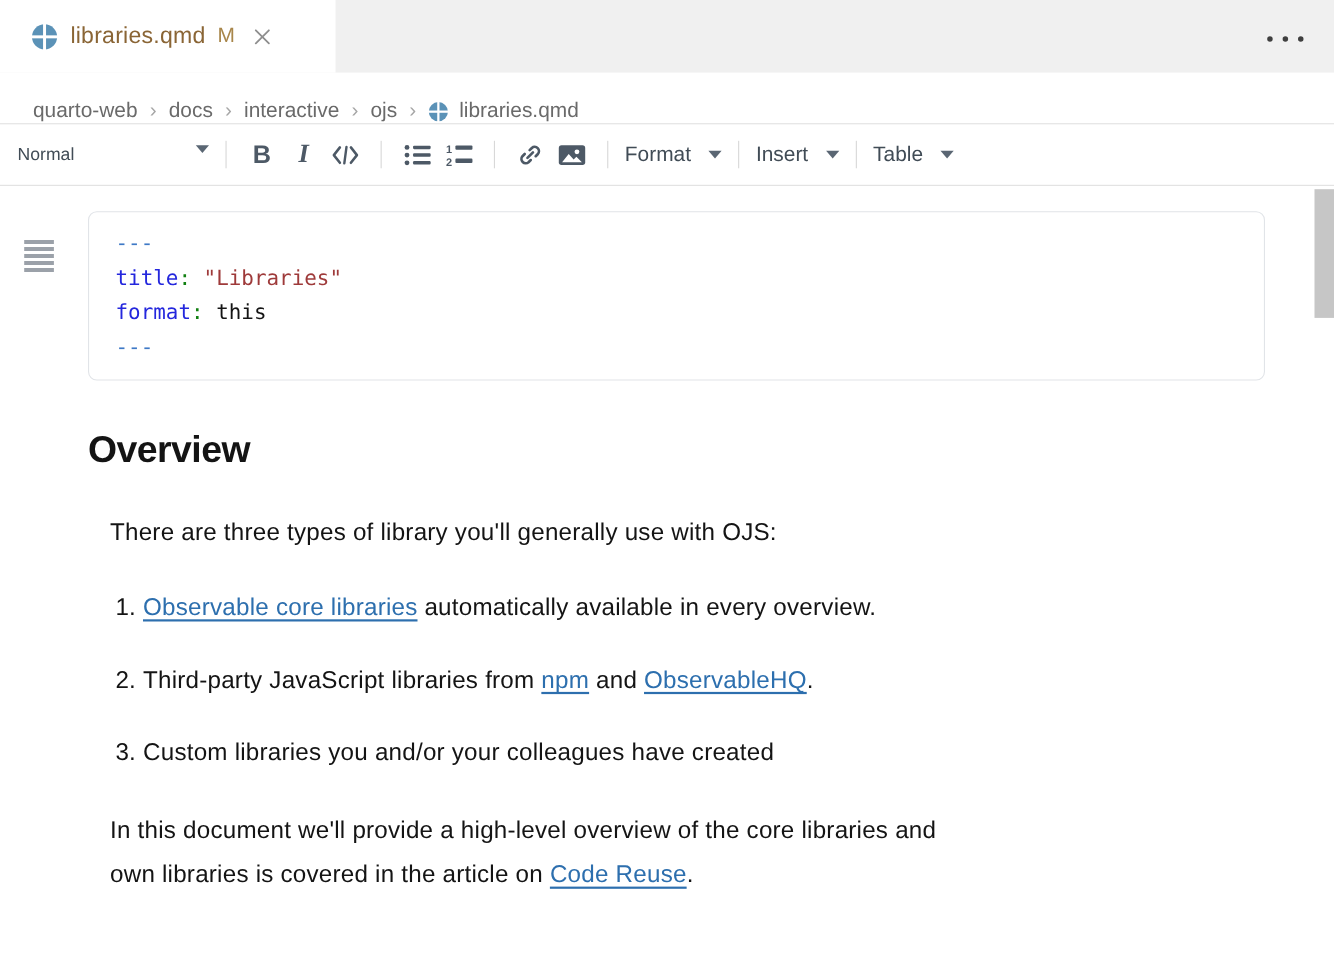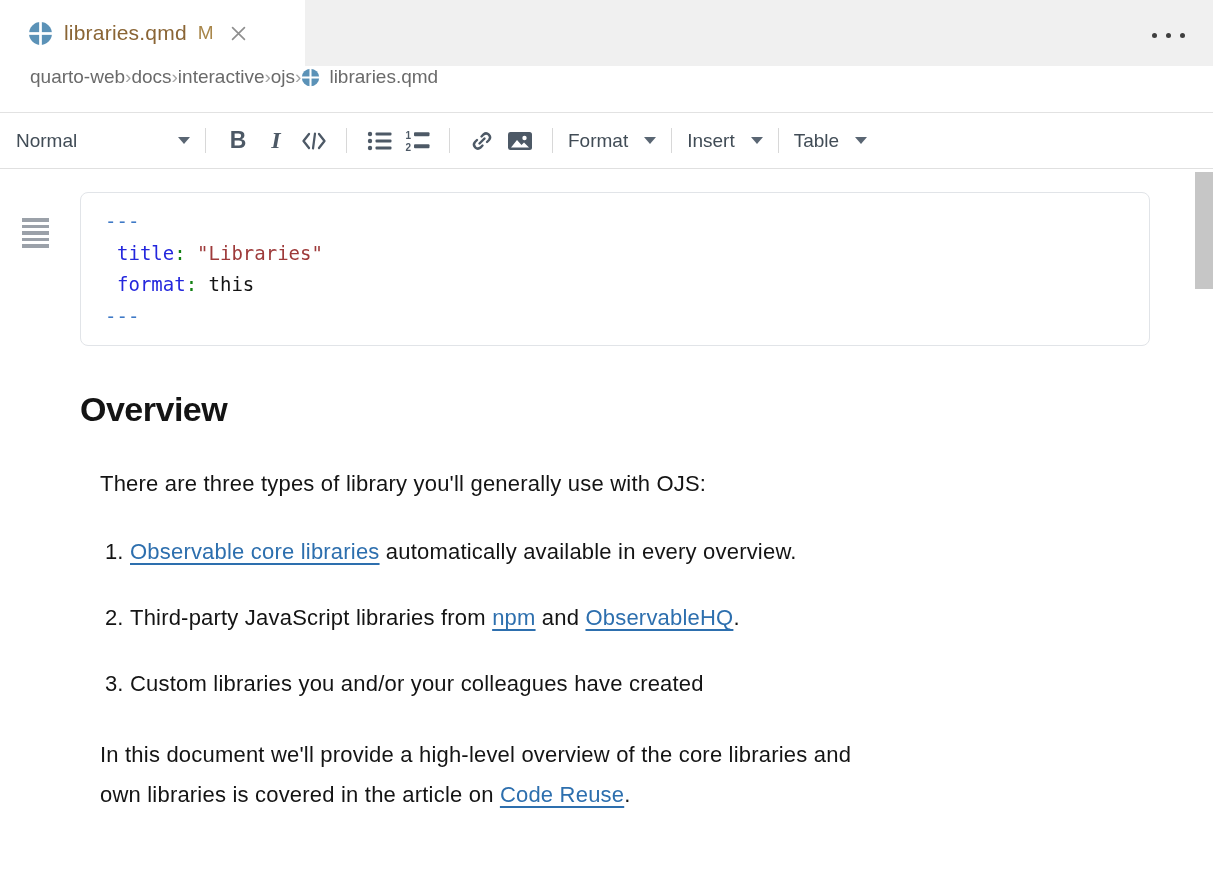--- a/index.html
+++ b/index.html
@@ -41,45 +41,45 @@
     cursor: pointer;
     padding: 4px 2px;
   }
   .tab-actions .dot { width: 5px; height: 5px; border-radius: 50%; background: #3f3f3f; }
 
   
   .breadcrumb {
     height: 46px;
     background: #ffffff;
     display: flex;
-    align-items: flex-start;
+    align-items: flex-end;
     padding-left: 30px;
+    gap: 11px;
     font-size: 19px;
     color: #6a6a6a;
   }
   .crumb { cursor: pointer; }
   .crumb-sep { color: #a6a6a6; font-size: 19px; }
   .crumb-file { display: flex; align-items: center; gap: 9px; cursor: pointer; }
 
   
   .toolbar {
     height: 57px;
     border-top: 1px solid #e2e2e2;
     border-bottom: 1px solid #e0e0e0;
     display: flex;
     align-items: center;
     padding-left: 14px;
     background: #ffffff;
   }
   .tb-select {
     width: 178px;
     display: flex;
-    align-items: center;
     justify-content: space-between;
-    font-size: 19px;
+    font-size: 16px;
     color: #414c56;
     cursor: pointer;
     padding: 4px 2px;
   }
   .caret {
     width: 0; height: 0;
     border-left: 6px solid transparent;
     border-right: 6px solid transparent;
     border-top: 7px solid #5a6673;
     display: inline-block;
@@ -115,21 +115,21 @@
     margin: 23px 63px 0 80px;
     border: 1px solid #e1e4e8;
     border-radius: 8px;
     padding: 13px 24px;
     font-family: "DejaVu Sans Mono", monospace;
     font-size: 19px;
     line-height: 31.5px;
     cursor: text;
   }
   .tok-delim { color: #3e79c6; }
-  .tok-key   { color: #2427dd; margin-left: 12px; }
+  .tok-key   { color: #2427dd; }
   .tok-colon { color: #128012; }
   .tok-str   { color: #9e3a3a; }
   .tok-val   { color: #141414; }
 
   .doc-h1 {
     margin: 44px 80px 0;
     font-size: 34px;
     font-weight: 700;
     letter-spacing: -0.5px;
     color: #141414;

